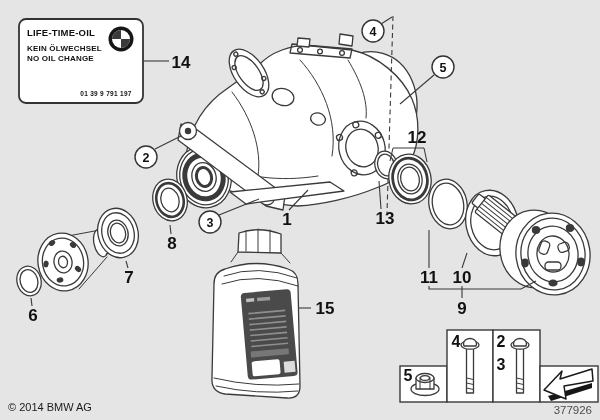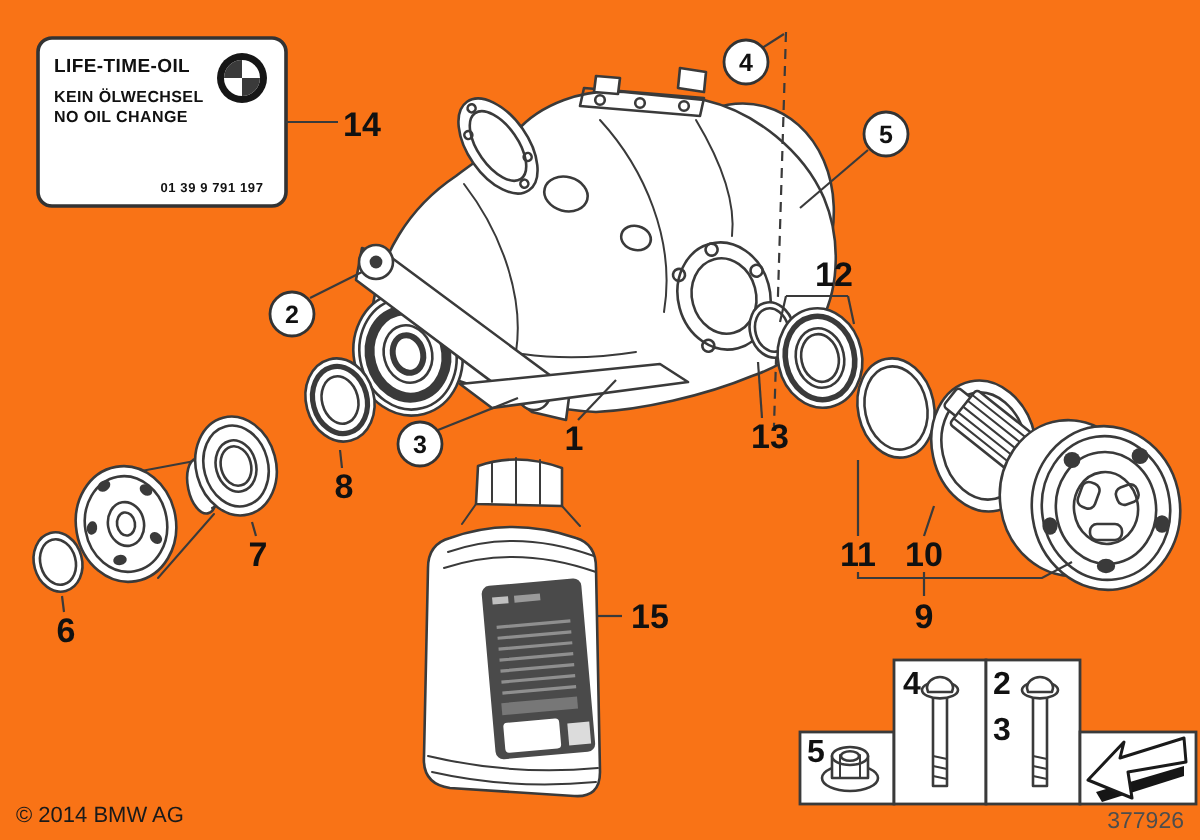--- a/index.html
+++ b/index.html
@@ -1,16 +1,16 @@
 <!DOCTYPE html>
 <html><head>
 <meta charset="utf-8">
 <style>
   html,body{margin:0;padding:0;background:#fff;}
-  .page{position:relative;width:600px;height:420px;background:#f97316;overflow:hidden;
+  .page{position:relative;width:600px;height:420px;background:#e5e5e5;overflow:hidden;
         font-family:"Liberation Sans",sans-serif;}
   svg{display:block;}
   
   .ln{fill:none;stroke:#3a3a3a;stroke-width:1.3;stroke-linecap:round;stroke-linejoin:round;}
   .lnf{fill:#ffffff;stroke:#3a3a3a;stroke-width:1.3;stroke-linejoin:round;}
   .lnt{fill:none;stroke:#3a3a3a;stroke-width:1;stroke-linecap:round;}
   .dark{fill:#3a3a3a;stroke:none;}
   .leader{fill:none;stroke:#3a3a3a;stroke-width:1.1;}
   
   .num{font-weight:bold;font-size:17px;fill:#111;text-anchor:middle;}

